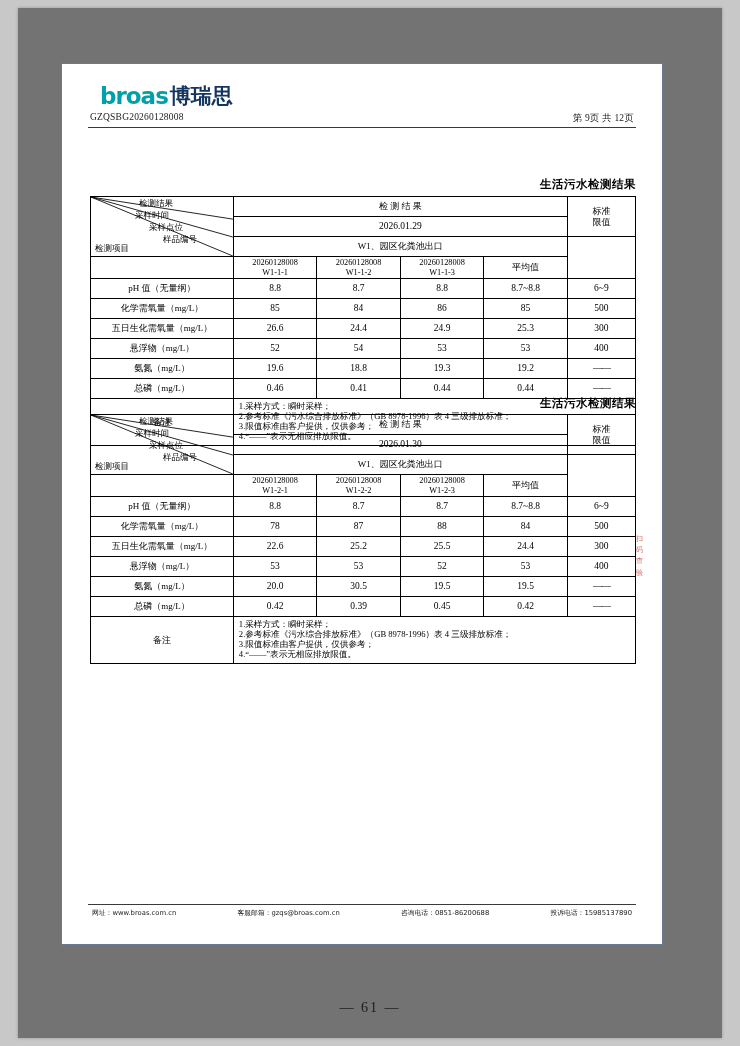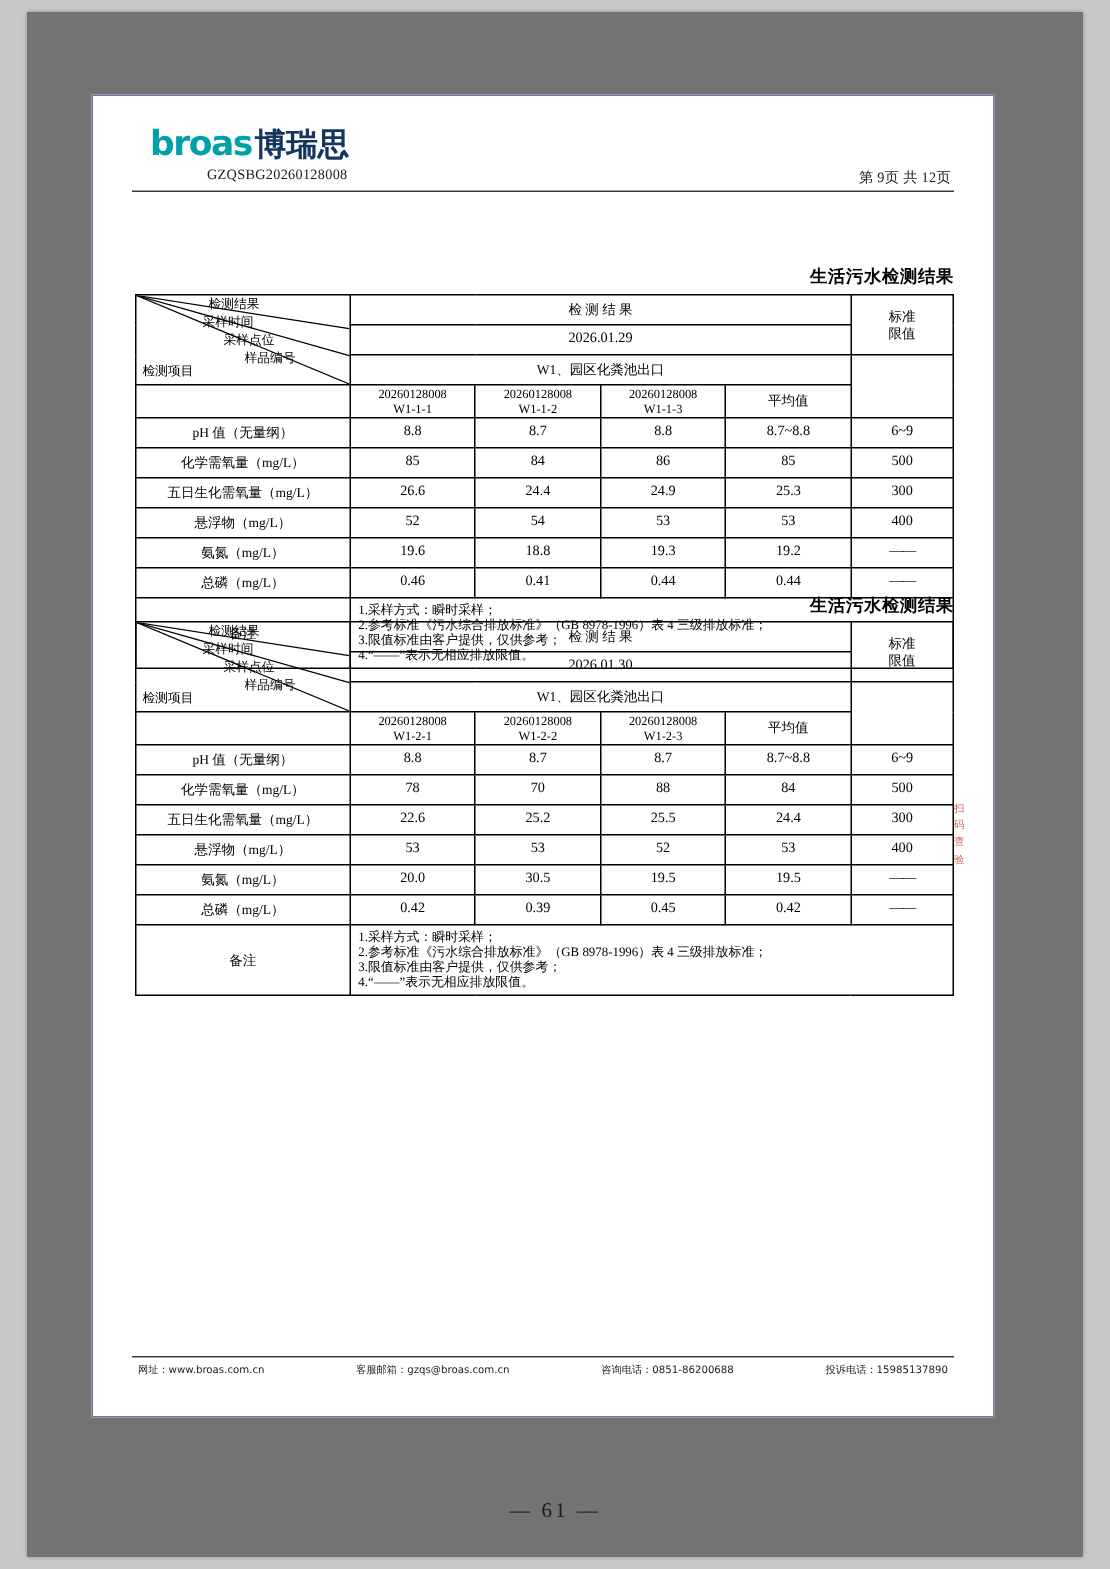--- a/index.html
+++ b/index.html
@@ -68,21 +68,20 @@
     width: 548px;
     border-bottom: 1px solid #3a3a3a;
   }
   .hdr-text {
     position: absolute;
     top: 48px;
     font-size: 9.5px;
     font-family: "Liberation Serif", serif;
     color: #1a1a1a;
     letter-spacing: 0.2px;
-    margin-left: 48px;
   }
   .hdr-left { left: 28px; }
   .hdr-right { right: 28px; }
 
   .section {
     position: absolute;
     left: 28px;
     width: 546px;
   }
   .sec1 { top: 78px; }
@@ -395,21 +394,21 @@
             <td class="item-cell">pH 值（无量纲）</td>
             <td class="num">8.8</td>
             <td class="num">8.7</td>
             <td class="num">8.7</td>
             <td class="num">8.7~8.8</td>
             <td class="std">6~9</td>
           </tr>
           <tr>
             <td class="item-cell">化学需氧量（mg/L）</td>
             <td class="num">78</td>
-            <td class="num">70</td>
+            <td class="num">87</td>
             <td class="num">88</td>
             <td class="num">84</td>
             <td class="std">500</td>
           </tr>
           <tr>
             <td class="item-cell">五日生化需氧量（mg/L）</td>
             <td class="num">22.6</td>
             <td class="num">25.2</td>
             <td class="num">25.5</td>
             <td class="num">24.4</td>

